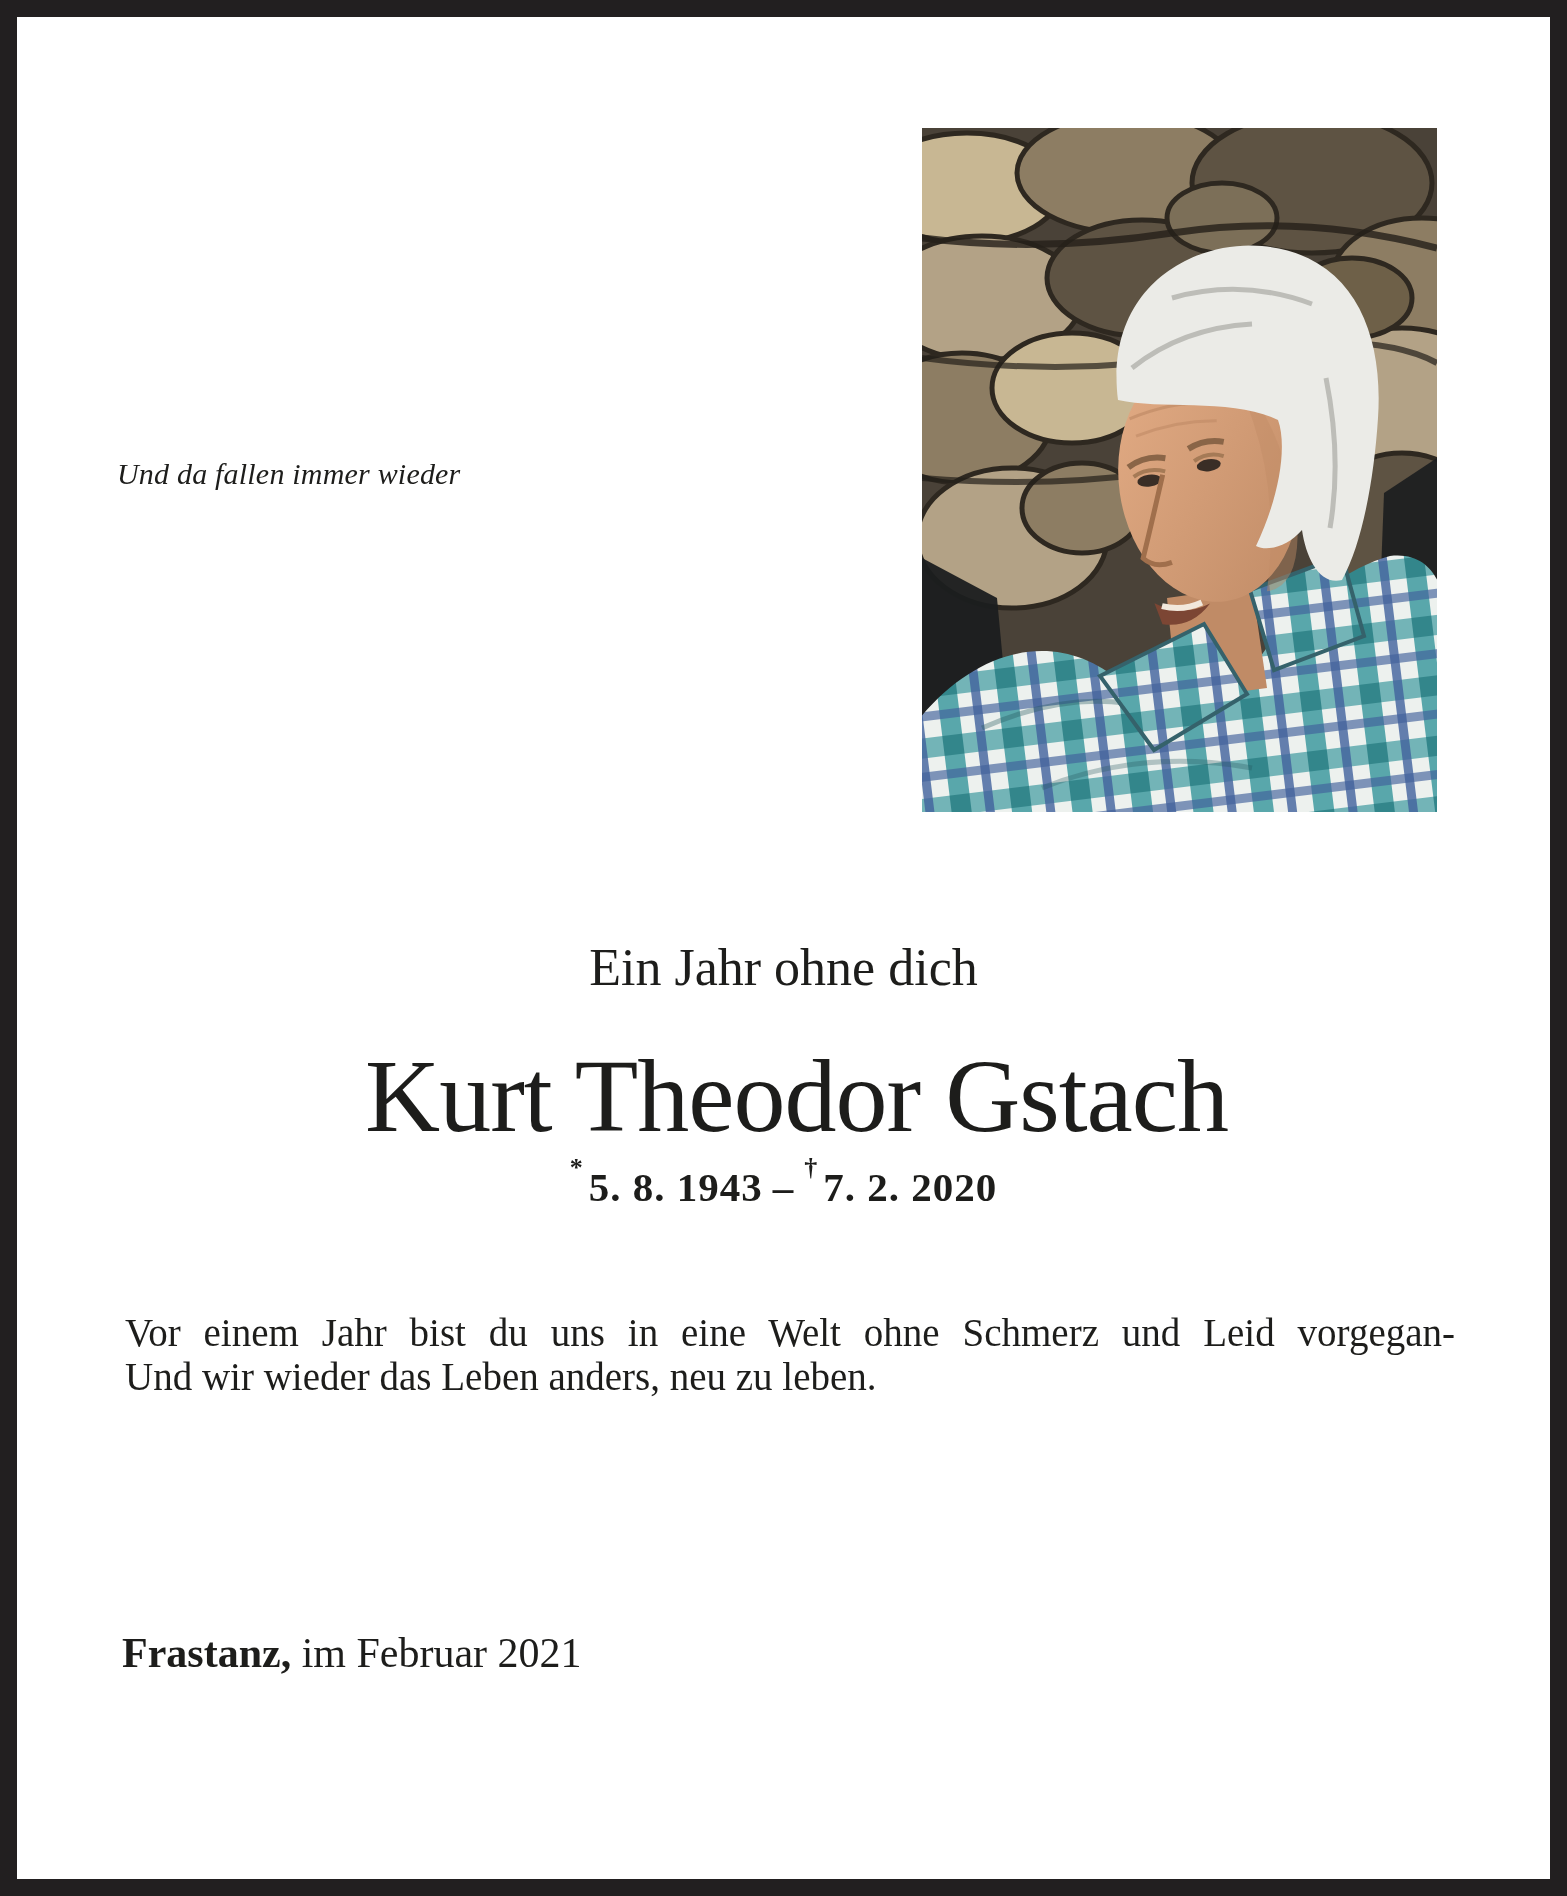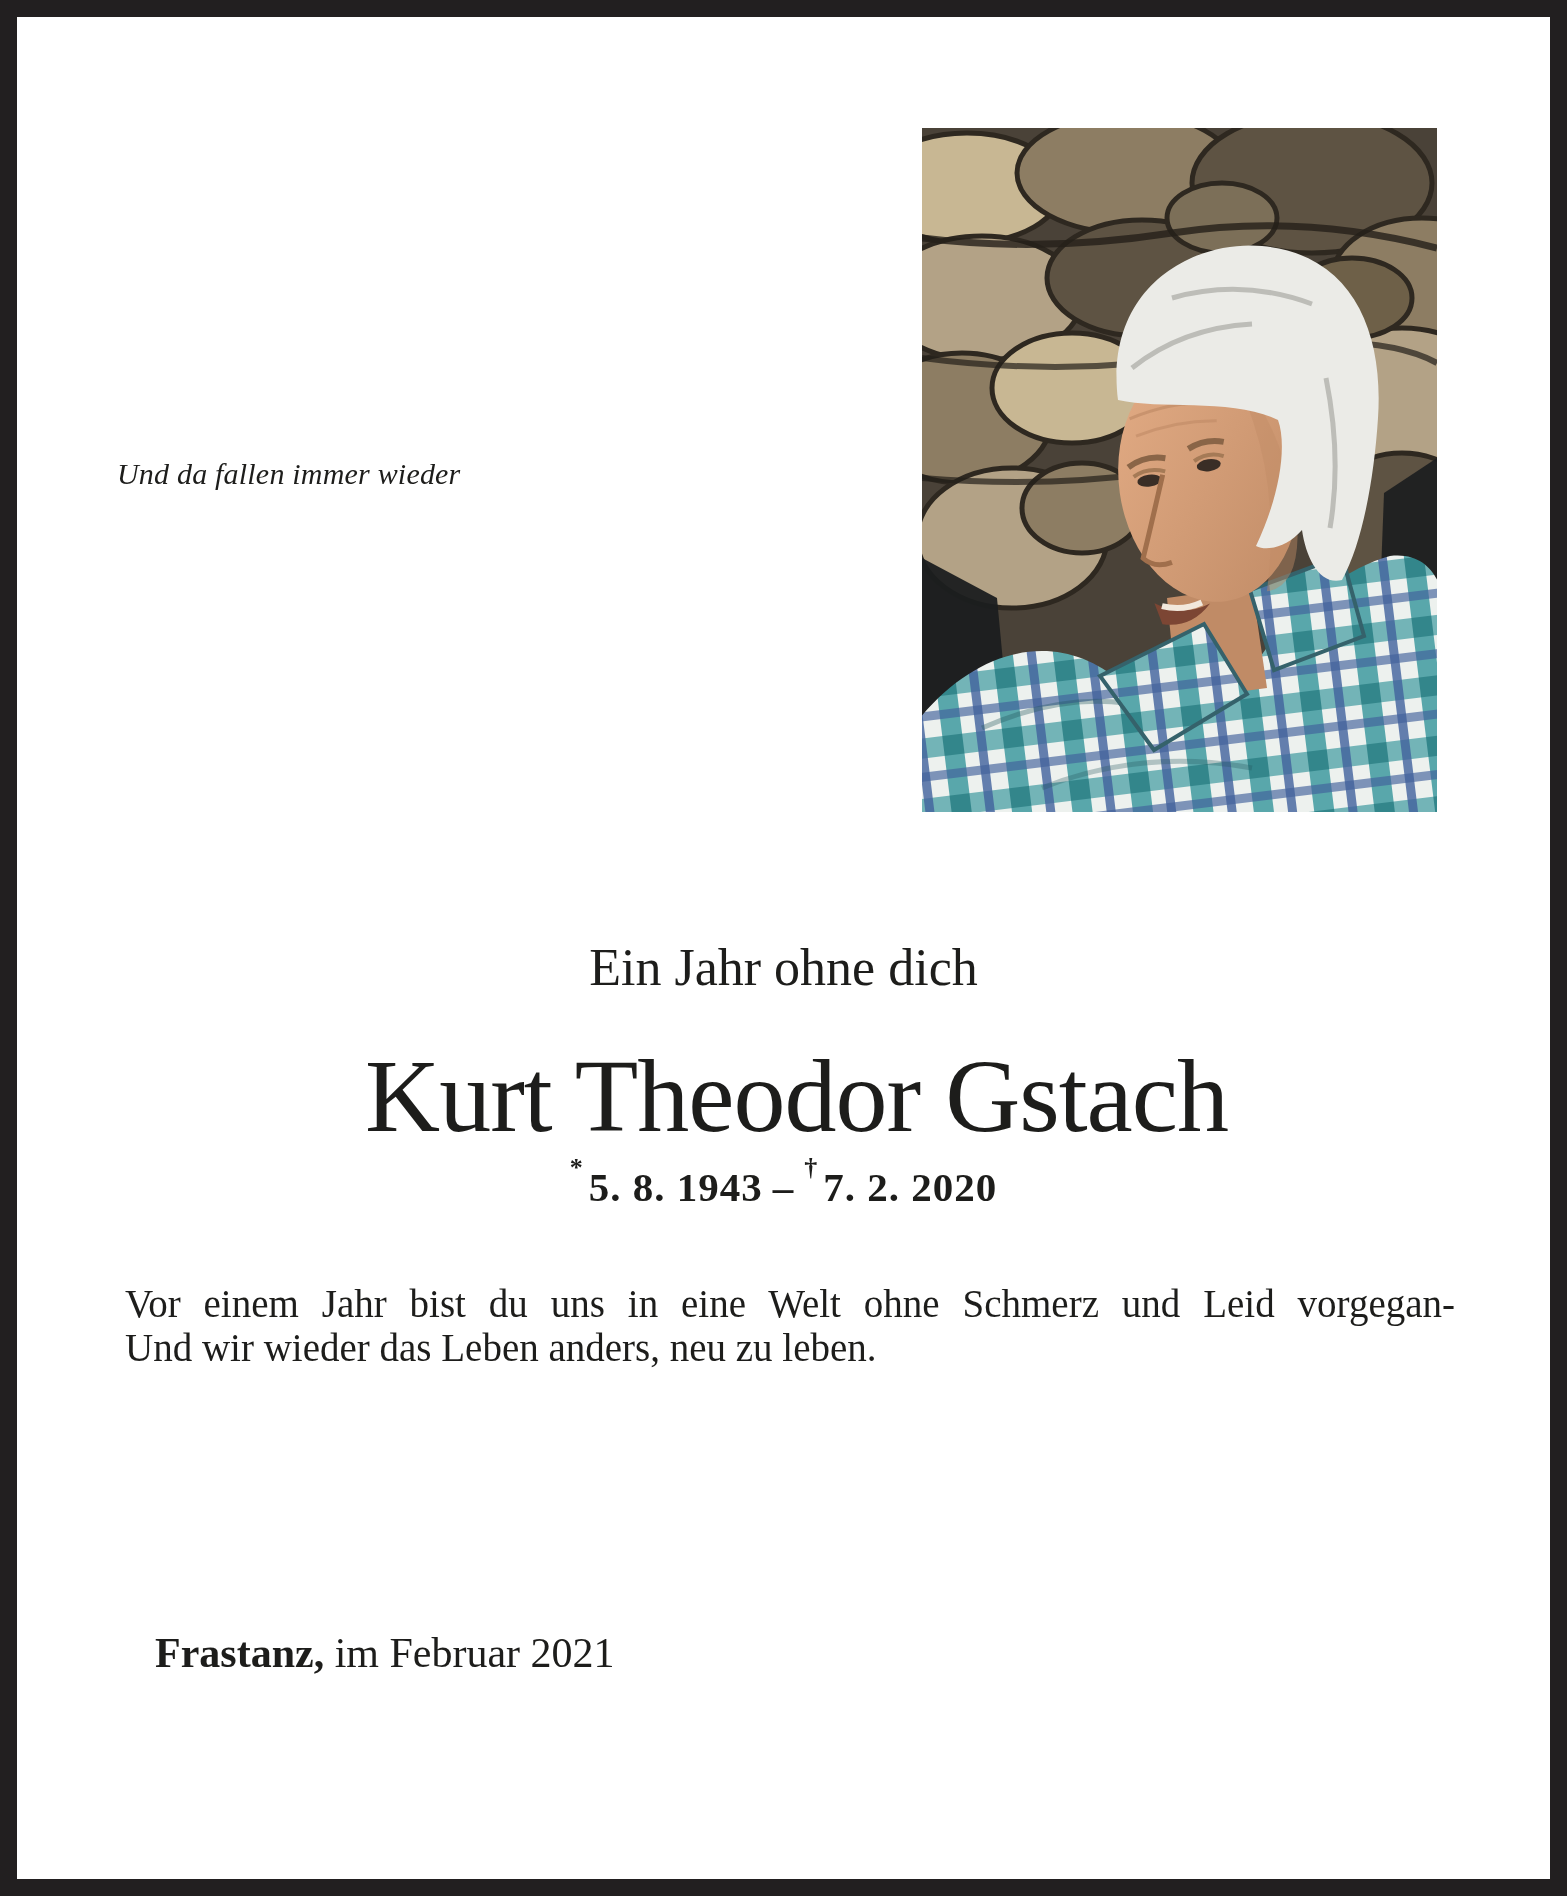--- a/index.html
+++ b/index.html
@@ -17,27 +17,27 @@
   
   .quote{left:100px;top:430px;font-style:italic;font-size:30px;line-height:53px;letter-spacing:.2px;}
   
   .subtitle{left:0;top:921px;width:100%;text-align:center;font-size:52px;}
   .name{left:0;top:1008px;width:100%;text-align:center;font-size:104px;line-height:1.12;font-weight:400;margin:13px;letter-spacing:-1px;}
   .dates{left:0;top:1146px;width:100%;text-align:center;font-size:41px;font-weight:700;letter-spacing:1px;}
   .dates sup{font-size:26px;position:relative;top:-10px;margin-right:5px;font-weight:700;}
   .dates .sep{margin:0 10px;}
   
   .bodytext{left:108px;top:1265px;width:1330px;font-size:39px;line-height:44px;}
-  .bodytext .jline{text-align:justify;text-align-last:justify;}
+  .bodytext .jline{text-align:justify;text-align-last:justify;margin-top:29px;}
   
   .closing{left:590px;top:1432px;font-size:39px;line-height:54px;}
   .closing b{font-weight:700;}
   
   .footer{left:105px;top:1612px;font-size:42px;}
-  .footer .place{font-weight:700;margin-left:33px;}
+  .footer .place{font-weight:700;}
 </style>
 </head>
 <body>
 
 <div class="page">
 
   <div class="abs photo" role="img" aria-label="Elderly man with white hair wearing a white, teal and blue checked shirt in front of a natural stone wall">
     <svg viewBox="0 0 515 684" preserveAspectRatio="none">
       <defs>
         <linearGradient id="skinGrad" x1="0" y1="0" x2="1" y2="1">

